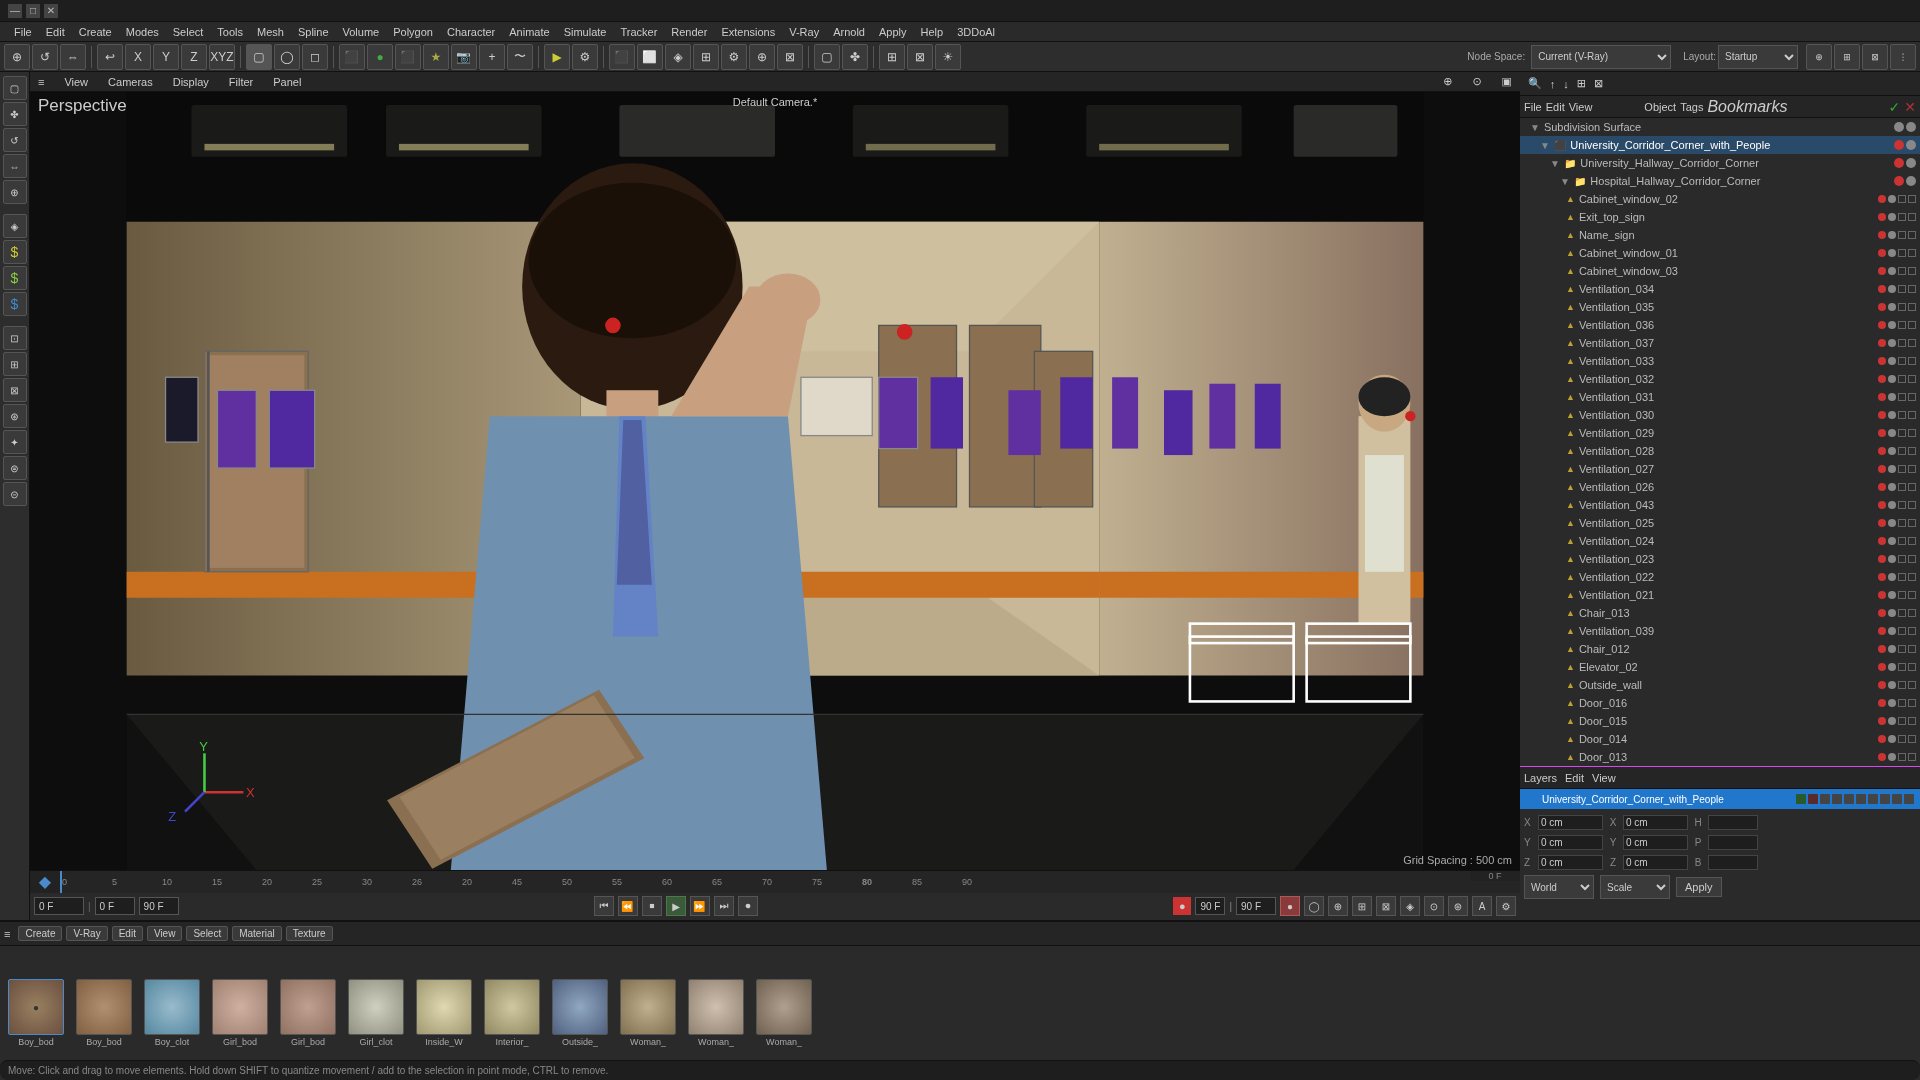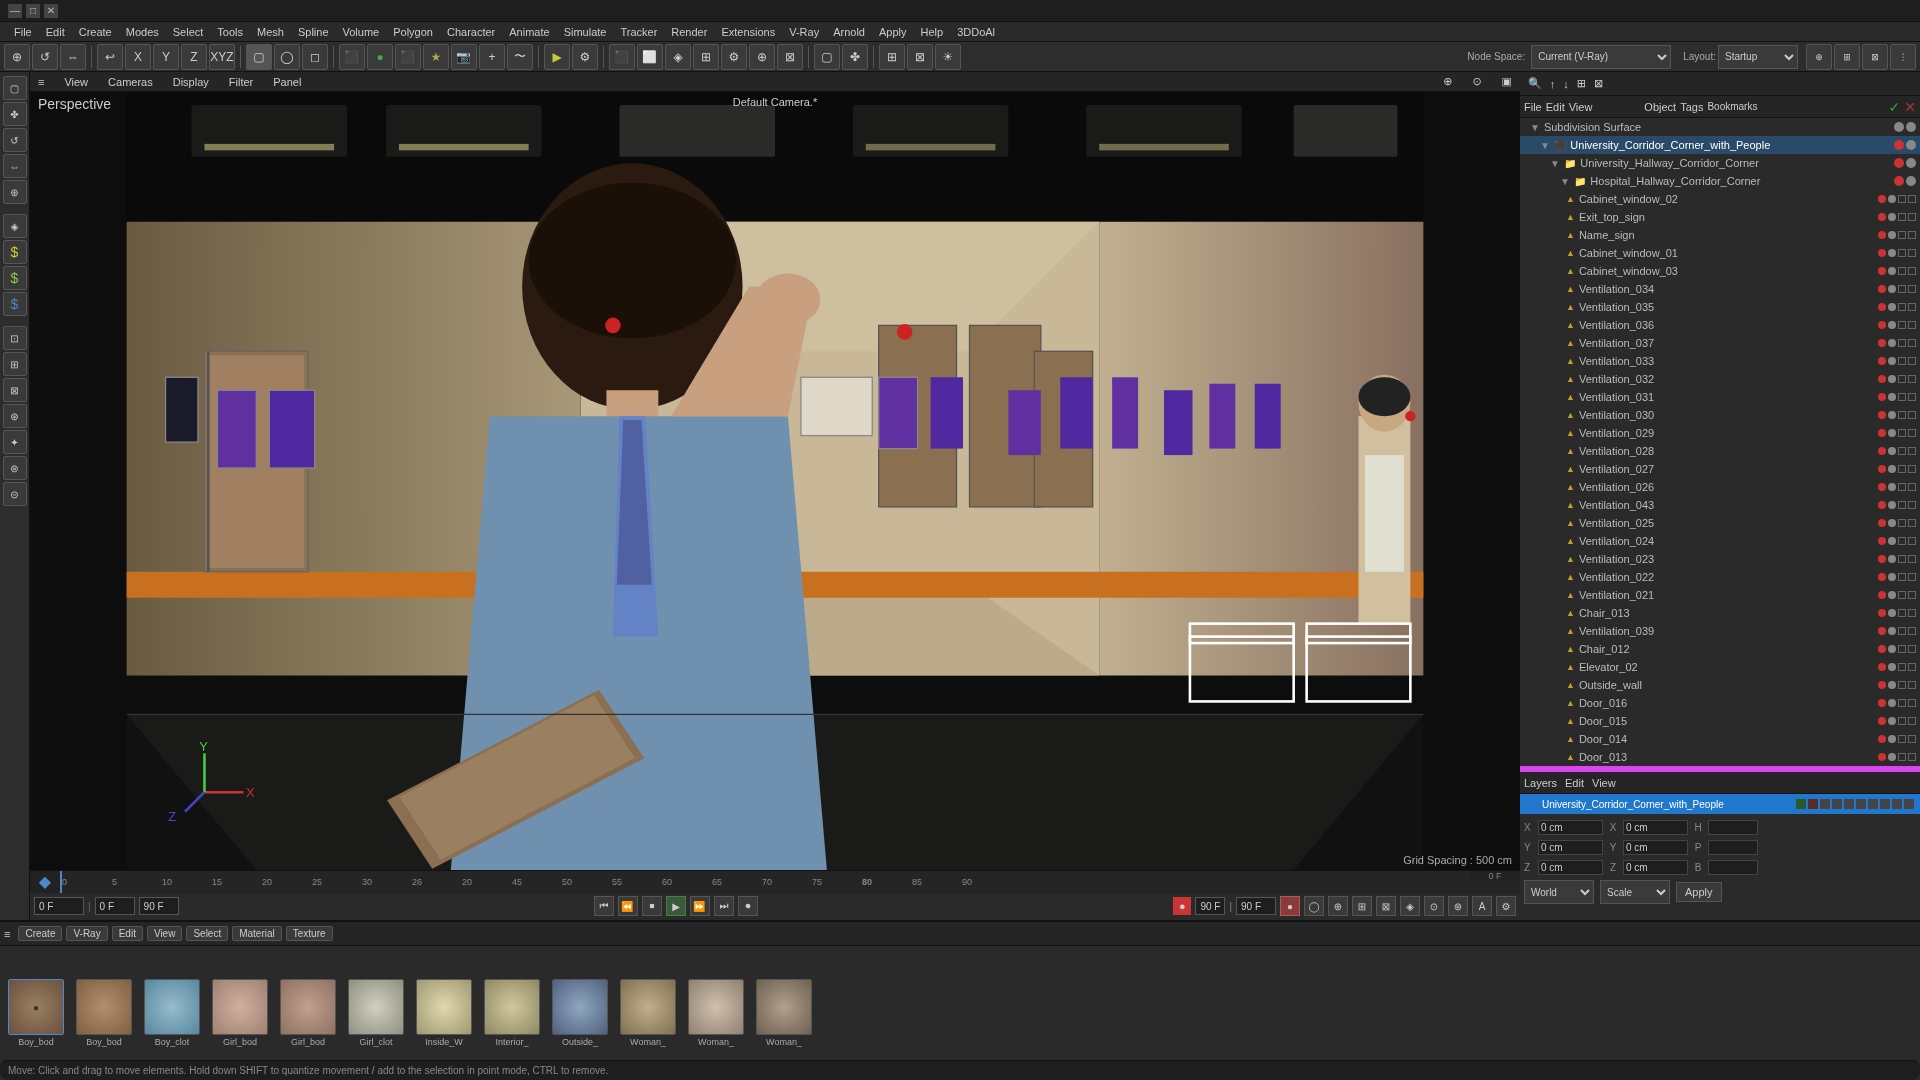--- a/index.html
+++ b/index.html
@@ -493,21 +493,21 @@
           <span>Filter</span>
           <span>Panel</span>
           <div style="flex:1"></div>
           <span>⊕</span>
           <span>⊙</span>
           <span>▣</span>
         </div>
 
         <div class="scene-viewport-content">
           
-          <div style="position:absolute;top:4px;left:8px;color:#ccc;font-size:14px;z-index:5;">Perspective</div>
+          <div style="position:absolute;top:4px;left:8px;color:#ccc;font-size:17px;z-index:5;">Perspective</div>
           
           <div style="position:absolute;top:4px;left:50%;transform:translateX(-50%);color:#ccc;font-size:11px;z-index:5;">Default Camera.*</div>
 
           
           <svg width="100%" height="100%" viewBox="0 0 1000 600" preserveAspectRatio="xMidYMid meet">
 
             <rect x="0" y="0" width="1000" height="100" fill="#0a0a0a"></rect>
 
             <rect x="50" y="10" width="120" height="40" fill="#1a1a18" rx="2"></rect>
             <rect x="200" y="10" width="120" height="40" fill="#1a1a18" rx="2"></rect>
@@ -707,21 +707,21 @@
         <span style="cursor:pointer;">⊠</span>
         <div style="flex:1"></div>
       </div>
 
       <div class="scene-tree-header">
         <span style="cursor:pointer;color:#ccc;font-size:11px;">File</span>
         <span style="cursor:pointer;color:#ccc;font-size:11px;">Edit</span>
         <span style="cursor:pointer;color:#ccc;font-size:11px;">View</span>
         <span style="cursor:pointer;color:#ccc;font-size:11px;margin-left:48px;">Object</span>
         <span style="cursor:pointer;color:#ccc;font-size:11px;">Tags</span>
-        <span style="cursor:pointer;color:#ccc;font-size:10px;">Bookmarks</span>
+        <span style="cursor:pointer;color:#ccc;font-size:16px;font-style:italic;">Bookmarks</span>
         <div style="flex:1"></div>
         <span class="green-check">✓</span>
         <span class="red-x">✕</span>
       </div>
 
       <div class="right-panel-content" style="flex:1;max-height:calc(100% - 200px);">
 
         <div class="tree-item">
           <span class="indent" style="width:4px"></span>
           <span class="item-icon">▼</span>
@@ -1114,21 +1114,21 @@
         <div class="item-controls">
           <div class="item-dot red" style="width:8px;height:8px;"></div>
           <div class="item-dot gray" style="width:8px;height:8px;"></div>
           <div style="width:8px;height:8px;border:1px solid #666;"></div>
           <div style="width:8px;height:8px;border:1px solid #666;"></div>
         </div>
       </div>
           </div>
       </div>
 
-      <div style="border-top:6px solid #d946ef;">
+      <div style="border-top:1px solid #d946ef;">
 
         <div style="height:22px;background:#252525;display:flex;align-items:center;padding:0 4px;gap:8px;border-bottom:1px solid #111;">
           <span style="cursor:pointer;font-size:11px;color:#ccc;">Layers</span>
           <span style="cursor:pointer;font-size:11px;color:#ccc;">Edit</span>
           <span style="cursor:pointer;font-size:11px;color:#ccc;">View</span>
         </div>
 
 
         <div class="layer-item">
           <div style="width:12px;height:12px;background:#2077cc;border-radius:2px;"></div>

